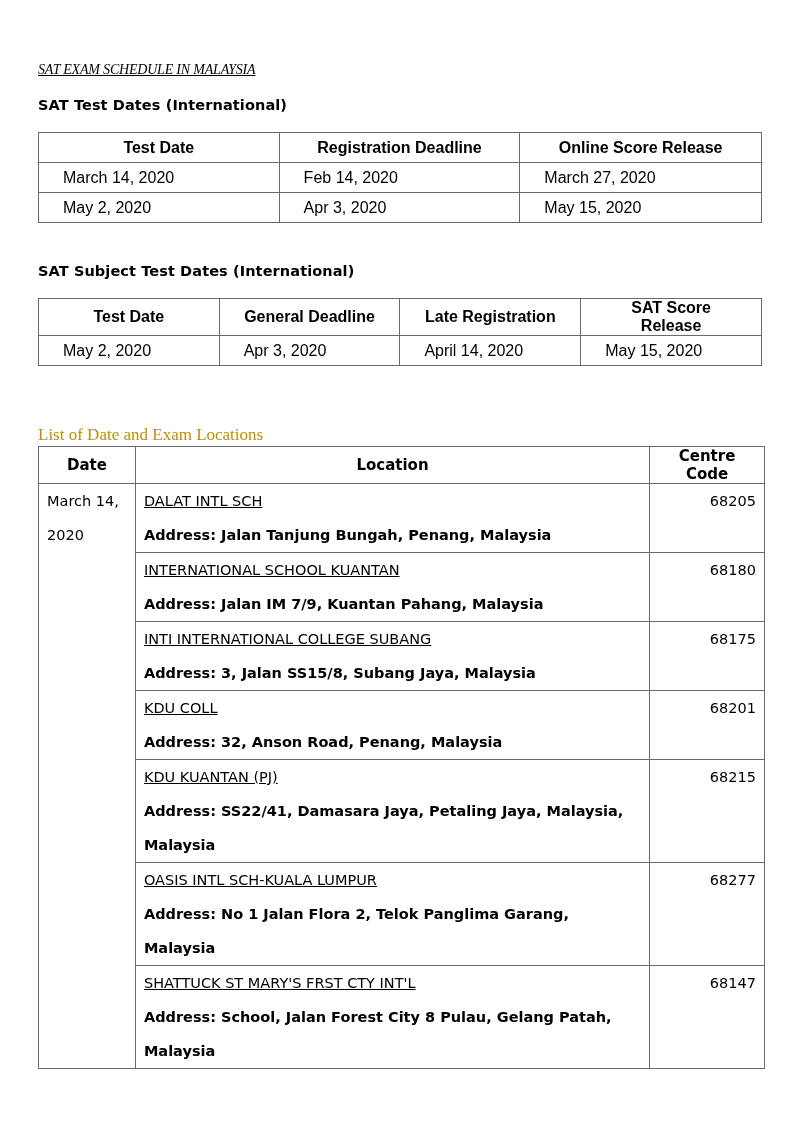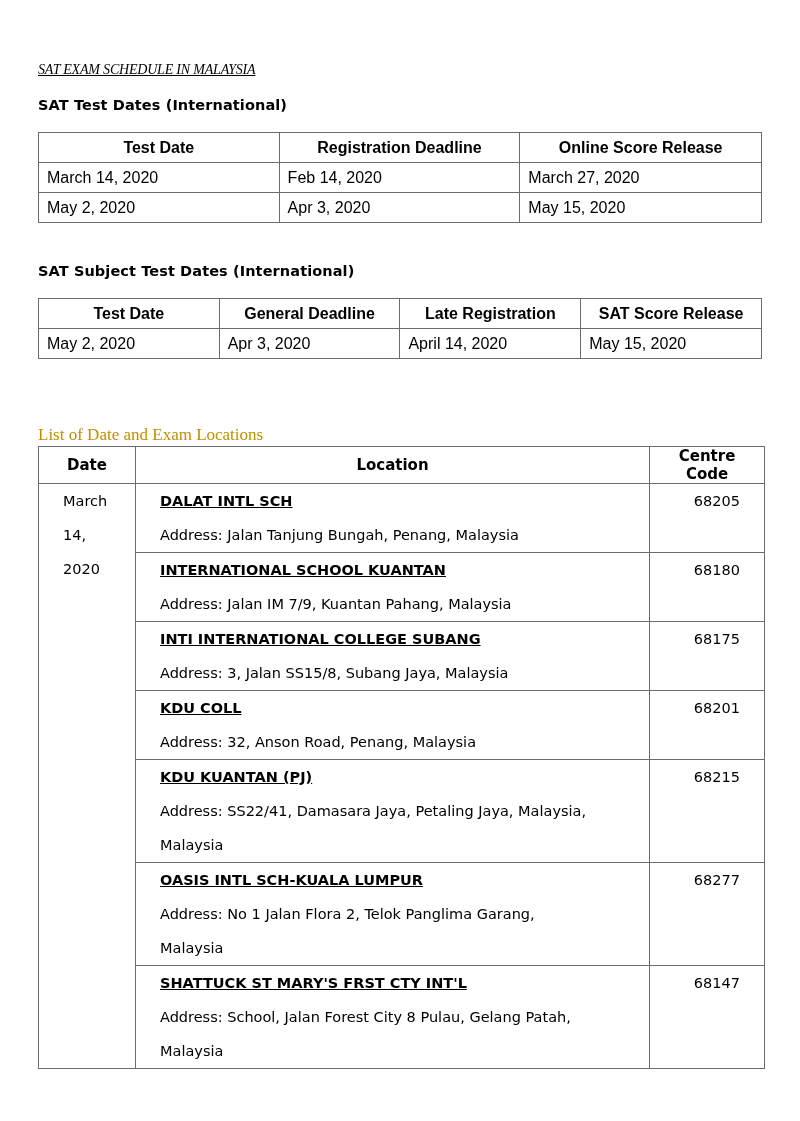--- a/index.html
+++ b/index.html
@@ -17,47 +17,47 @@
       font-size: 14.5px; letter-spacing: 0.1px;
     }
     #h1 { top: 97px; }
     #h2 { top: 263px; }
 
     table.grid {
       position: absolute; border-collapse: collapse;
       font-family: "Liberation Sans", sans-serif; font-size: 16px;
     }
     table.grid td, table.grid th {
-      border: 1px solid #6b6b6b; height: 30px; padding: 0 8px;
+      border: 1px solid #6b6b6b; height: 30px; padding: 0 24px;
       vertical-align: middle; font-weight: normal; text-align: left;
     }
     table.grid th { font-weight: bold; text-align: center; }
 
     #t1 { left: 38px; top: 132px; width: 724px; }
     #t1 col.c1 { width: 241px; } #t1 col.c2 { width: 241px; } #t1 col.c3 { width: 242px; }
     #t2 { left: 38px; top: 298px; width: 724px; }
     #t2 col { width: 181px; }
 
     .loc-heading {
       position: absolute; left: 38px; top: 425px;
       font-family: "Liberation Serif", serif; font-size: 17px; color: #bf8f00;
     }
 
     table.loc {
       position: absolute; left: 38px; top: 446px; width: 727px;
       border-collapse: collapse; font-family: "DejaVu Sans", sans-serif; font-size: 14.5px;
     }
     table.loc td, table.loc th {
-      border: 1px solid #6b6b6b; vertical-align: top; padding: 0 24px;
+      border: 1px solid #6b6b6b; vertical-align: top; padding: 0 8px;
     }
     table.loc th { font-weight: bold; text-align: center; height: 25px; vertical-align: middle; font-size: 15px; }
     table.loc col.cd { width: 97px; } table.loc col.cl { width: 515px; } table.loc col.cc { width: 115px; }
     .date-cell { line-height: 34px; padding-top: 0; }
-    .loc-name { font-weight: bold; text-decoration: underline; line-height: 34px; display: block; }
-    .loc-addr { line-height: 34px; display: block; }
+    .loc-name { font-weight: normal; text-decoration: underline; line-height: 34px; display: block; }
+    .loc-addr { line-height: 34px; display: block; font-weight: bold; }
     .code-cell { text-align: right; line-height: 34px; }
   </style>
 </head>
 <body>
 
 <div class="doc-title">SAT EXAM SCHEDULE IN MALAYSIA</div>
 
 <div class="sec-heading" id="h1">SAT Test Dates (International)</div>
 
 <table class="grid" id="t1">

